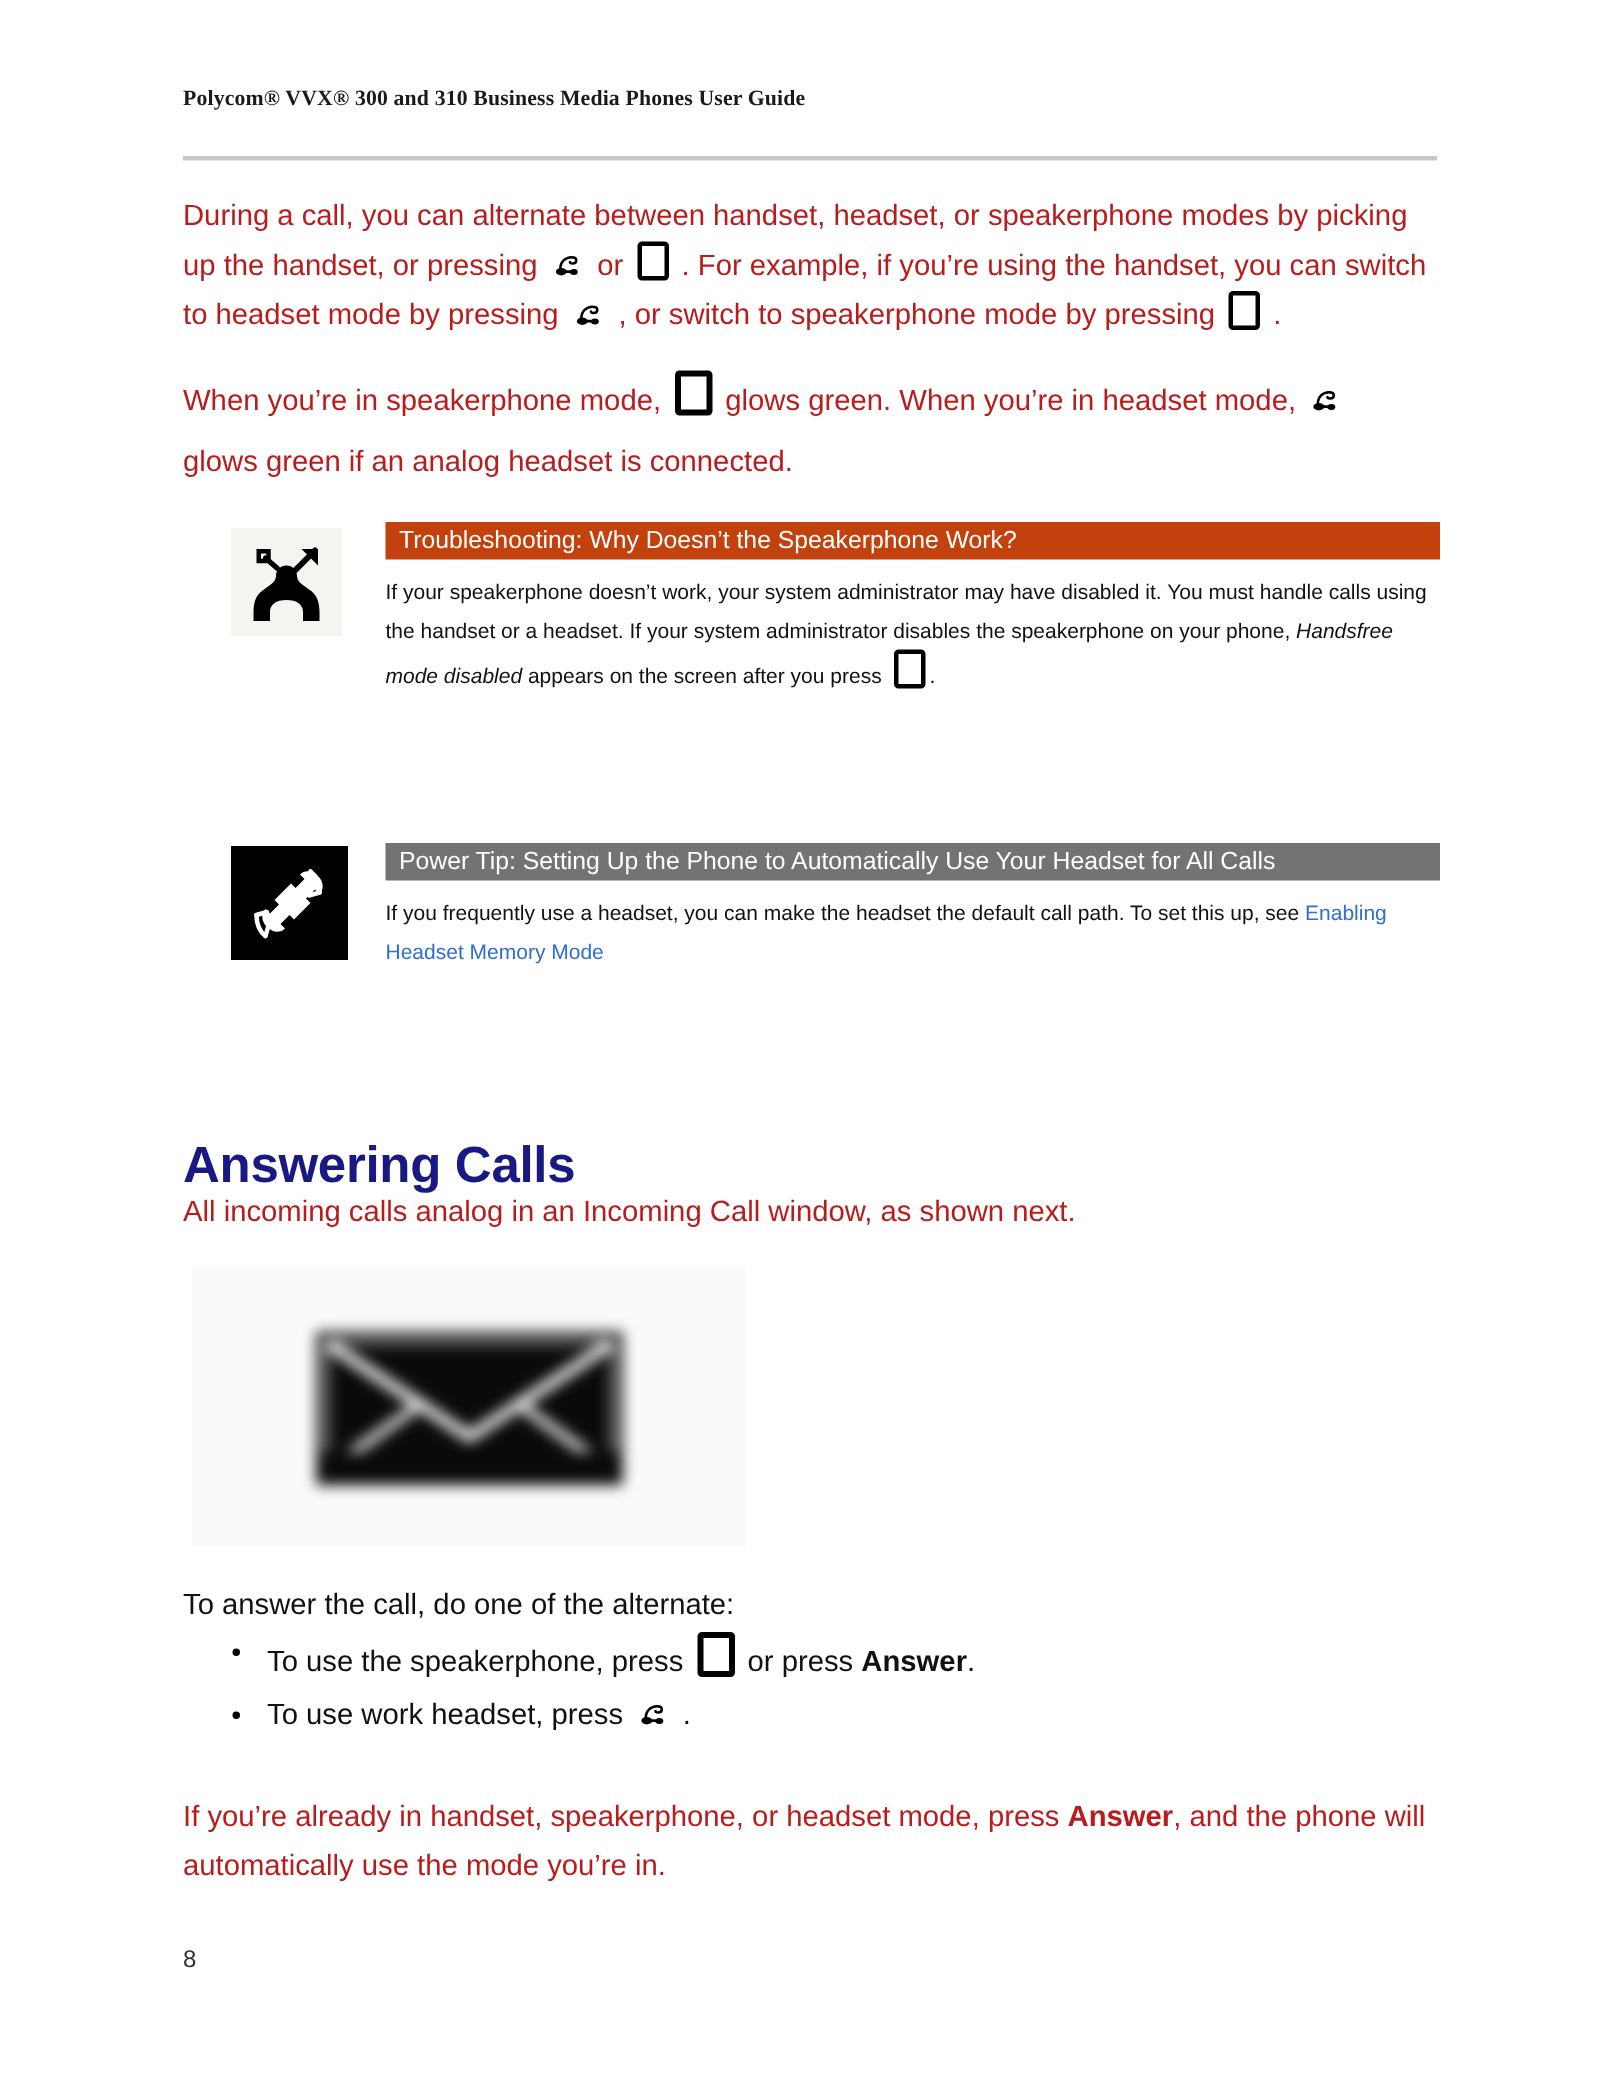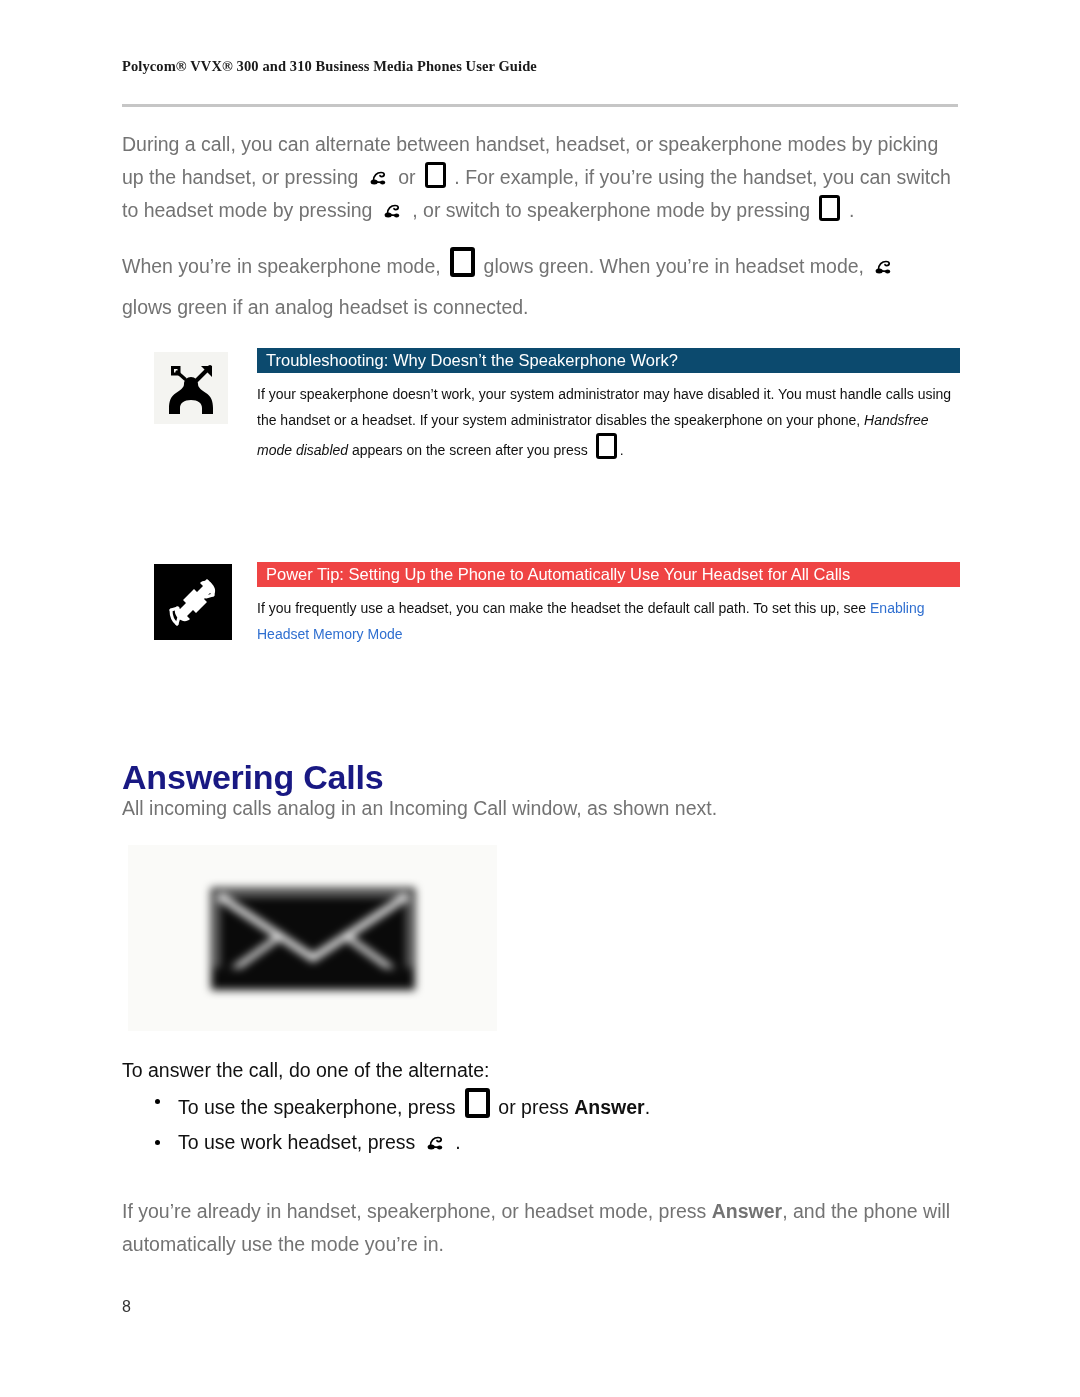--- a/index.html
+++ b/index.html
@@ -45,21 +45,21 @@
     background: #c6c6c6;
   }
 
   
   .body-block {
     position: absolute;
     left: 122px;
     width: 840px;
     font-size: 19.5px;
     line-height: 33px;
-    color: #737373;
+    color: #b91c1c;
   }
   .p1 { top: 128px; }
   .p2 { top: 247px; }
   .p-intro { top: 792px; }
   .p-final { top: 1195px; }
 
   .l3 { display: block; margin-top: 8px; }
 
   
   .ico {
@@ -123,22 +123,22 @@
   }
   .callout-bar {
     height: 25px;
     line-height: 25px;
     padding-left: 9px;
     font-size: 16.5px;
     color: #ffffff;
     white-space: nowrap;
     overflow: hidden;
   }
-  .bar-tshoot { background: #0c4a6e; }
-  .bar-ptip   { background: #ef4444; }
+  .bar-tshoot { background: #c2410c; }
+  .bar-ptip   { background: #737373; }
 
   .callout-text {
     margin-top: 9px;
     font-size: 14px;
     line-height: 25.5px;
     color: #111111;
     width: 700px;
   }
   .callout-text em {
     font-style: italic;

